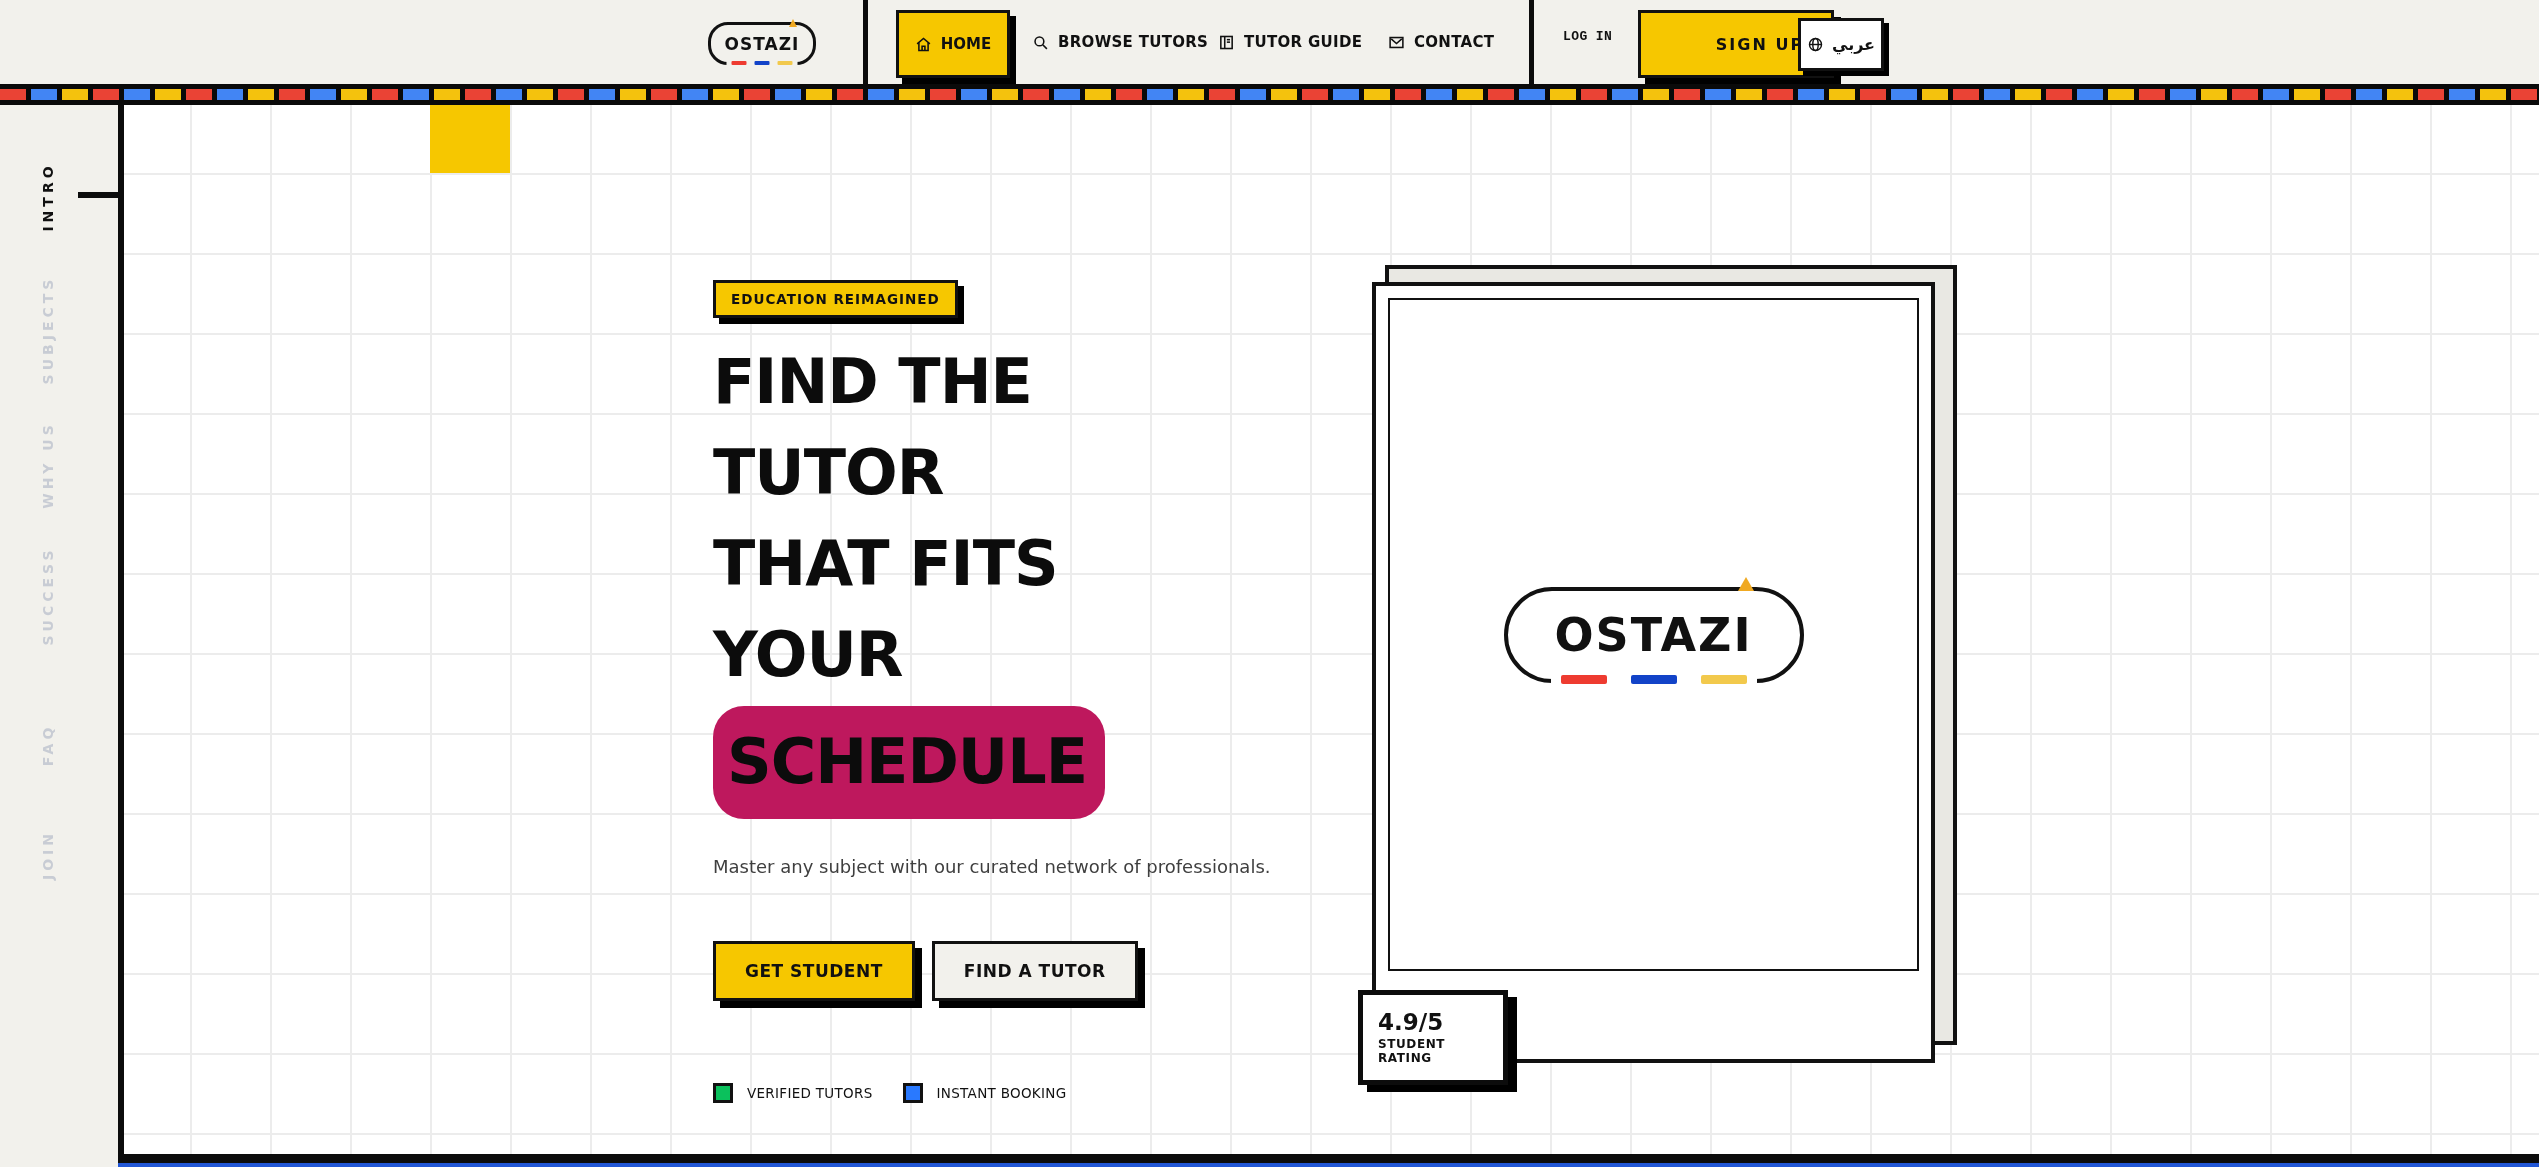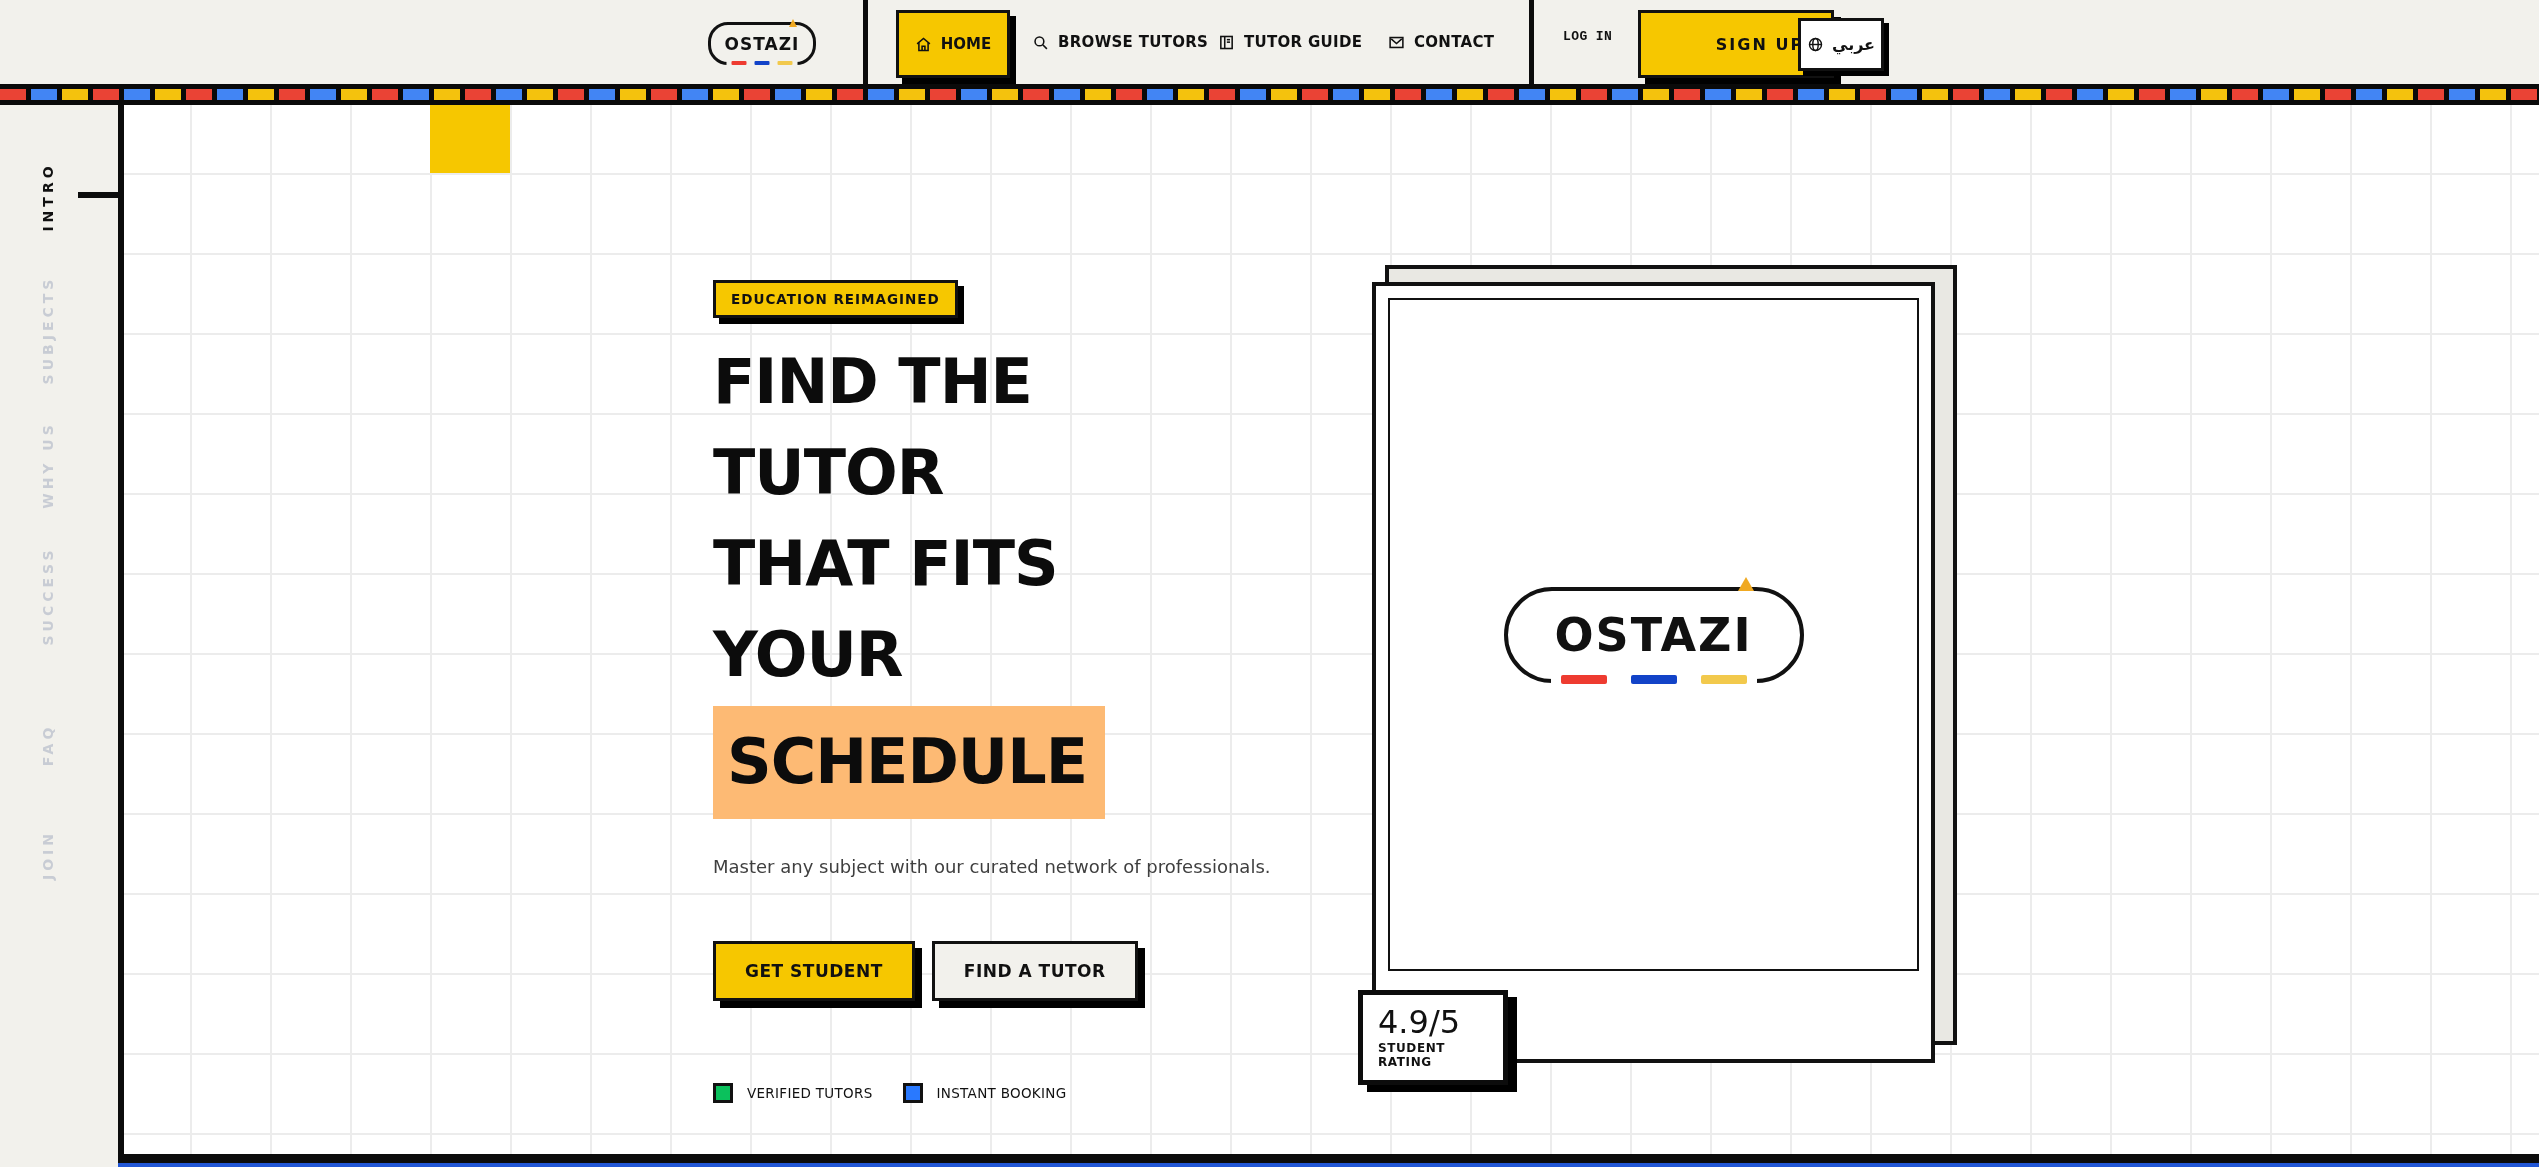--- a/index.html
+++ b/index.html
@@ -61,21 +61,21 @@
   .bottom-line{position:absolute;left:118px;right:0;top:1154px;height:9px;background:#0c0c0c;}
   .bottom-blue{position:absolute;left:118px;right:0;top:1163px;height:4px;background:#2257D6;}
   .deco-square{position:absolute;left:430px;top:105px;width:80px;height:68px;background:#F6C700;}
 
   
   .hero-badge{position:absolute;left:713px;top:280px;height:32px;padding:0 15px;background:#F6C700;
               border:3px solid #111;box-shadow:6px 6px 0 #000;display:inline-flex;align-items:center;
               font-size:13.5px;font-weight:bold;letter-spacing:1px;}
   .headline{position:absolute;left:713px;top:336px;font-size:62px;font-weight:bold;
             line-height:91px;letter-spacing:-1px;color:#0c0c0c;white-space:nowrap;}
-  .headline .hl{display:inline-block;background:#fdba74;padding:10px 18px 12px 14px;margin-top:6px;}
+  .headline .hl{display:inline-block;background:#be185d;padding:10px 18px 12px 14px;margin-top:6px;border-radius:31px;}
   .hero-desc{position:absolute;left:713px;top:851px;font-size:18px;line-height:31px;color:#3F3F3F;}
   .cta-row{position:absolute;left:713px;top:941px;display:flex;gap:17px;}
   .btn{height:54px;padding:0 29px;border:3px solid #111;box-shadow:7px 7px 0 #000;
        display:flex;align-items:center;font-size:17px;font-weight:bold;letter-spacing:.5px;
        background:#F6C700;cursor:pointer;}
   .btn.secondary{background:#F2F1EC;}
   .legend-row{position:absolute;left:713px;top:1040px;display:flex;gap:30px;align-items:center;}
   .legend-item{display:flex;align-items:center;gap:14px;font-size:13.5px;font-weight:normal;letter-spacing:.3px;margin-top:43px;}
   .swatch{width:20px;height:20px;border:3px solid #111;box-sizing:border-box;}
 
@@ -94,21 +94,21 @@
            border-bottom:14px solid #F0A922;}
   .big-dashes{position:absolute;bottom:-7px;left:50%;transform:translateX(-50%);
               display:flex;gap:24px;background:#fff;padding:2px 10px;}
   .big-dashes i{display:block;width:46px;height:9px;border-radius:2px;}
   .dash-red{background:#EE3B30;} .dash-blue{background:#1243C8;} .dash-yellow{background:#F2C94C;}
   .nav-dash-red{background:#EE3B30;} .nav-dash-blue{background:#1243C8;} .nav-dash-yellow{background:#F2C94C;}
 
   .rating{position:absolute;left:1358px;top:990px;width:150px;height:95px;background:#fff;
           border:5px solid #0c0c0c;box-shadow:9px 7px 0 #000;box-sizing:border-box;
           display:flex;flex-direction:column;justify-content:center;padding-left:15px;}
-  .rating-value{font-size:32px;font-weight:normal;line-height:1.05;}
+  .rating-value{font-size:23px;font-weight:bold;line-height:1.05;}
   .rating-label{font-size:12px;font-weight:bold;letter-spacing:.6px;margin-top:2px;}
 </style>
 </head>
 <body>
 
 <div class="screen">
 
   <div class="topnav">
 
     <div class="brand">

